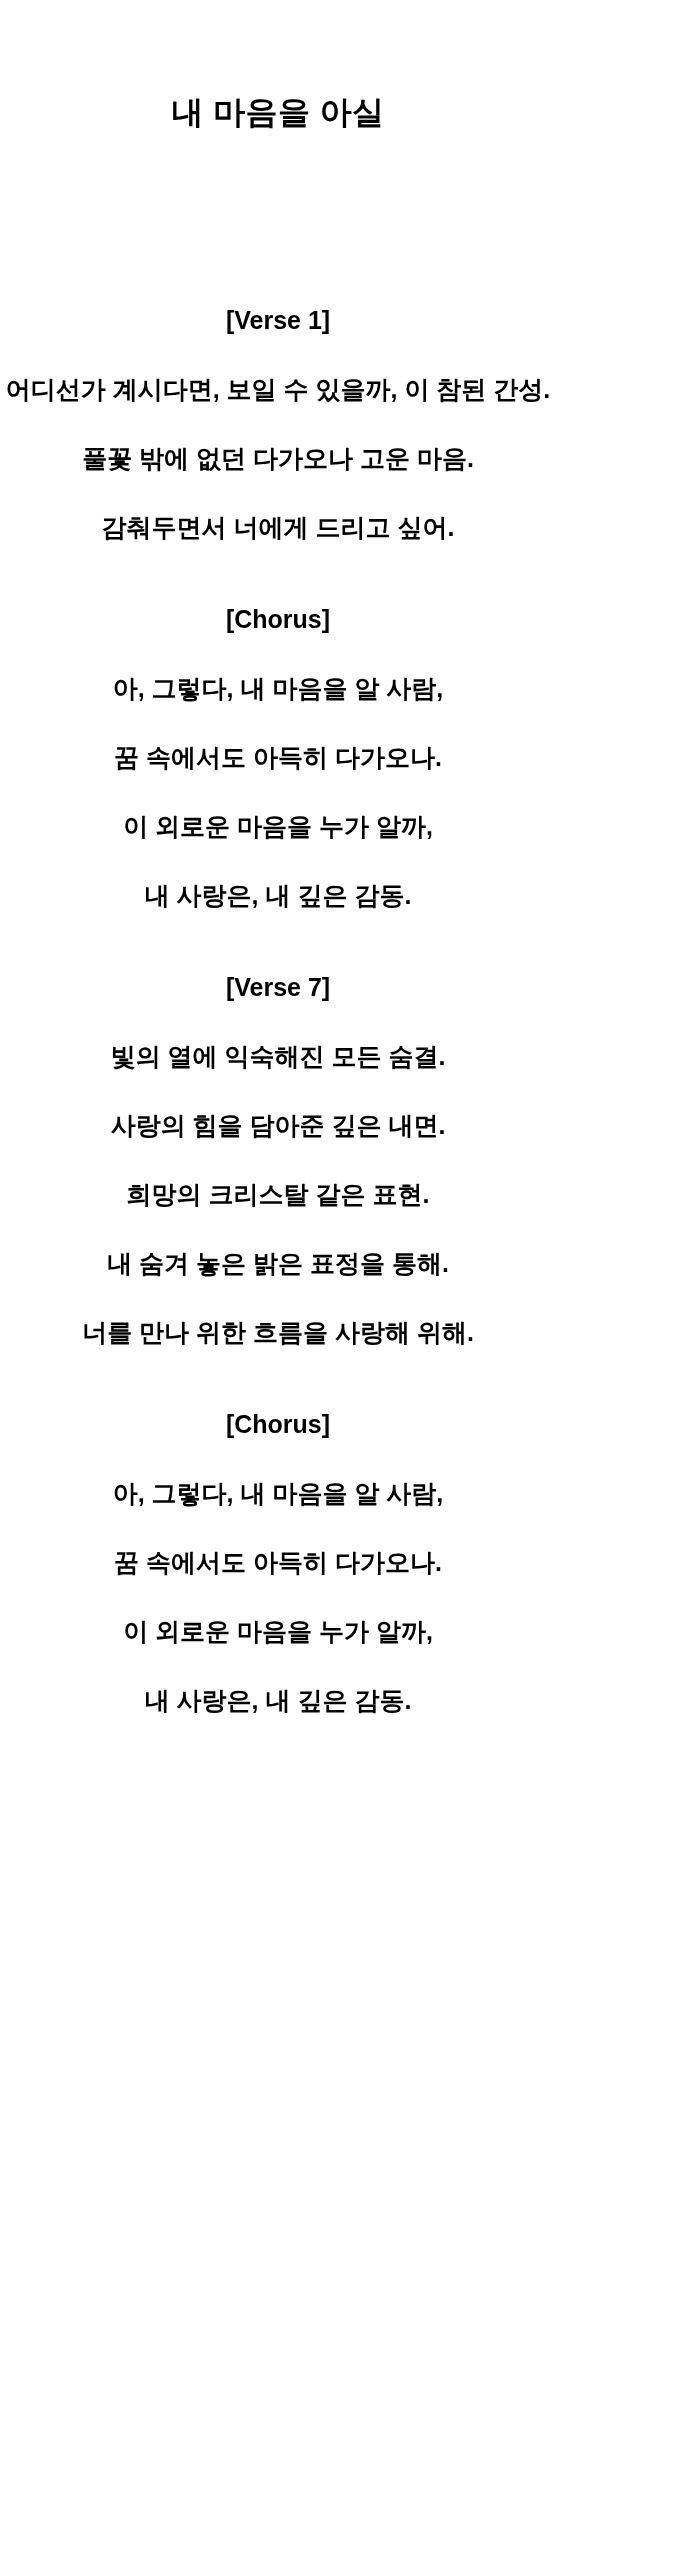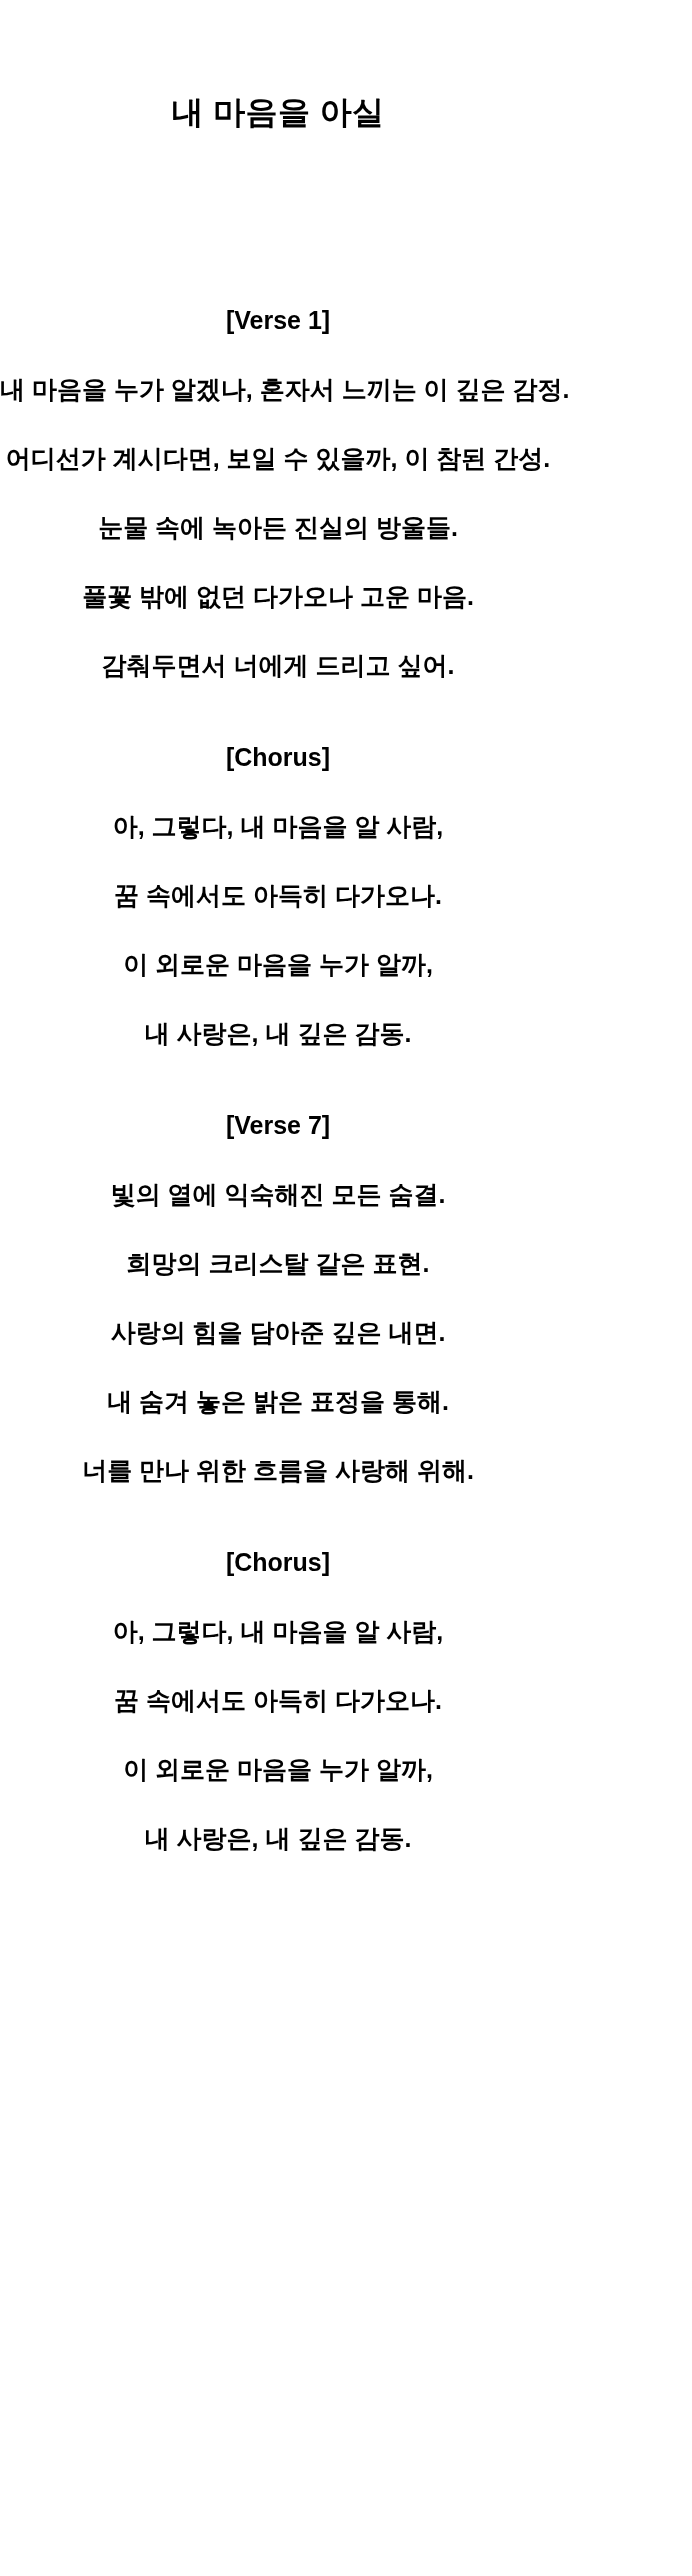--- a/index.html
+++ b/index.html
@@ -43,40 +43,38 @@
 </style>
 </head>
 <body>
 
 <main class="page">
 
   <h1 class="song-title">내 마음을 아실</h1>
 
   <section class="lyric-section">
     <p class="section-label">[Verse 1]</p>
-    <p class="lyric-line">내 마음을 누가 알겠나, 혼자서 느끼는 이 깊은 감정.</p>
     <p class="lyric-line">어디선가 계시다면, 보일 수 있을까, 이 참된 간성.</p>
-    <p class="lyric-line">눈물 속에 녹아든 진실의 방울들.</p>
     <p class="lyric-line">풀꽃 밖에 없던 다가오나 고운 마음.</p>
     <p class="lyric-line">감춰두면서 너에게 드리고 싶어.</p>
   </section>
 
   <section class="lyric-section">
     <p class="section-label">[Chorus]</p>
     <p class="lyric-line">아, 그렇다, 내 마음을 알 사람,</p>
     <p class="lyric-line">꿈 속에서도 아득히 다가오나.</p>
     <p class="lyric-line">이 외로운 마음을 누가 알까,</p>
     <p class="lyric-line">내 사랑은, 내 깊은 감동.</p>
   </section>
 
   <section class="lyric-section">
     <p class="section-label">[Verse 7]</p>
     <p class="lyric-line">빛의 열에 익숙해진 모든 숨결.</p>
+    <p class="lyric-line">사랑의 힘을 담아준 깊은 내면.</p>
     <p class="lyric-line">희망의 크리스탈 같은 표현.</p>
-    <p class="lyric-line">사랑의 힘을 담아준 깊은 내면.</p>
     <p class="lyric-line">내 숨겨 놓은 밝은 표정을 통해.</p>
     <p class="lyric-line">너를 만나 위한 흐름을 사랑해 위해.</p>
   </section>
 
   <section class="lyric-section">
     <p class="section-label">[Chorus]</p>
     <p class="lyric-line">아, 그렇다, 내 마음을 알 사람,</p>
     <p class="lyric-line">꿈 속에서도 아득히 다가오나.</p>
     <p class="lyric-line">이 외로운 마음을 누가 알까,</p>
     <p class="lyric-line">내 사랑은, 내 깊은 감동.</p>

